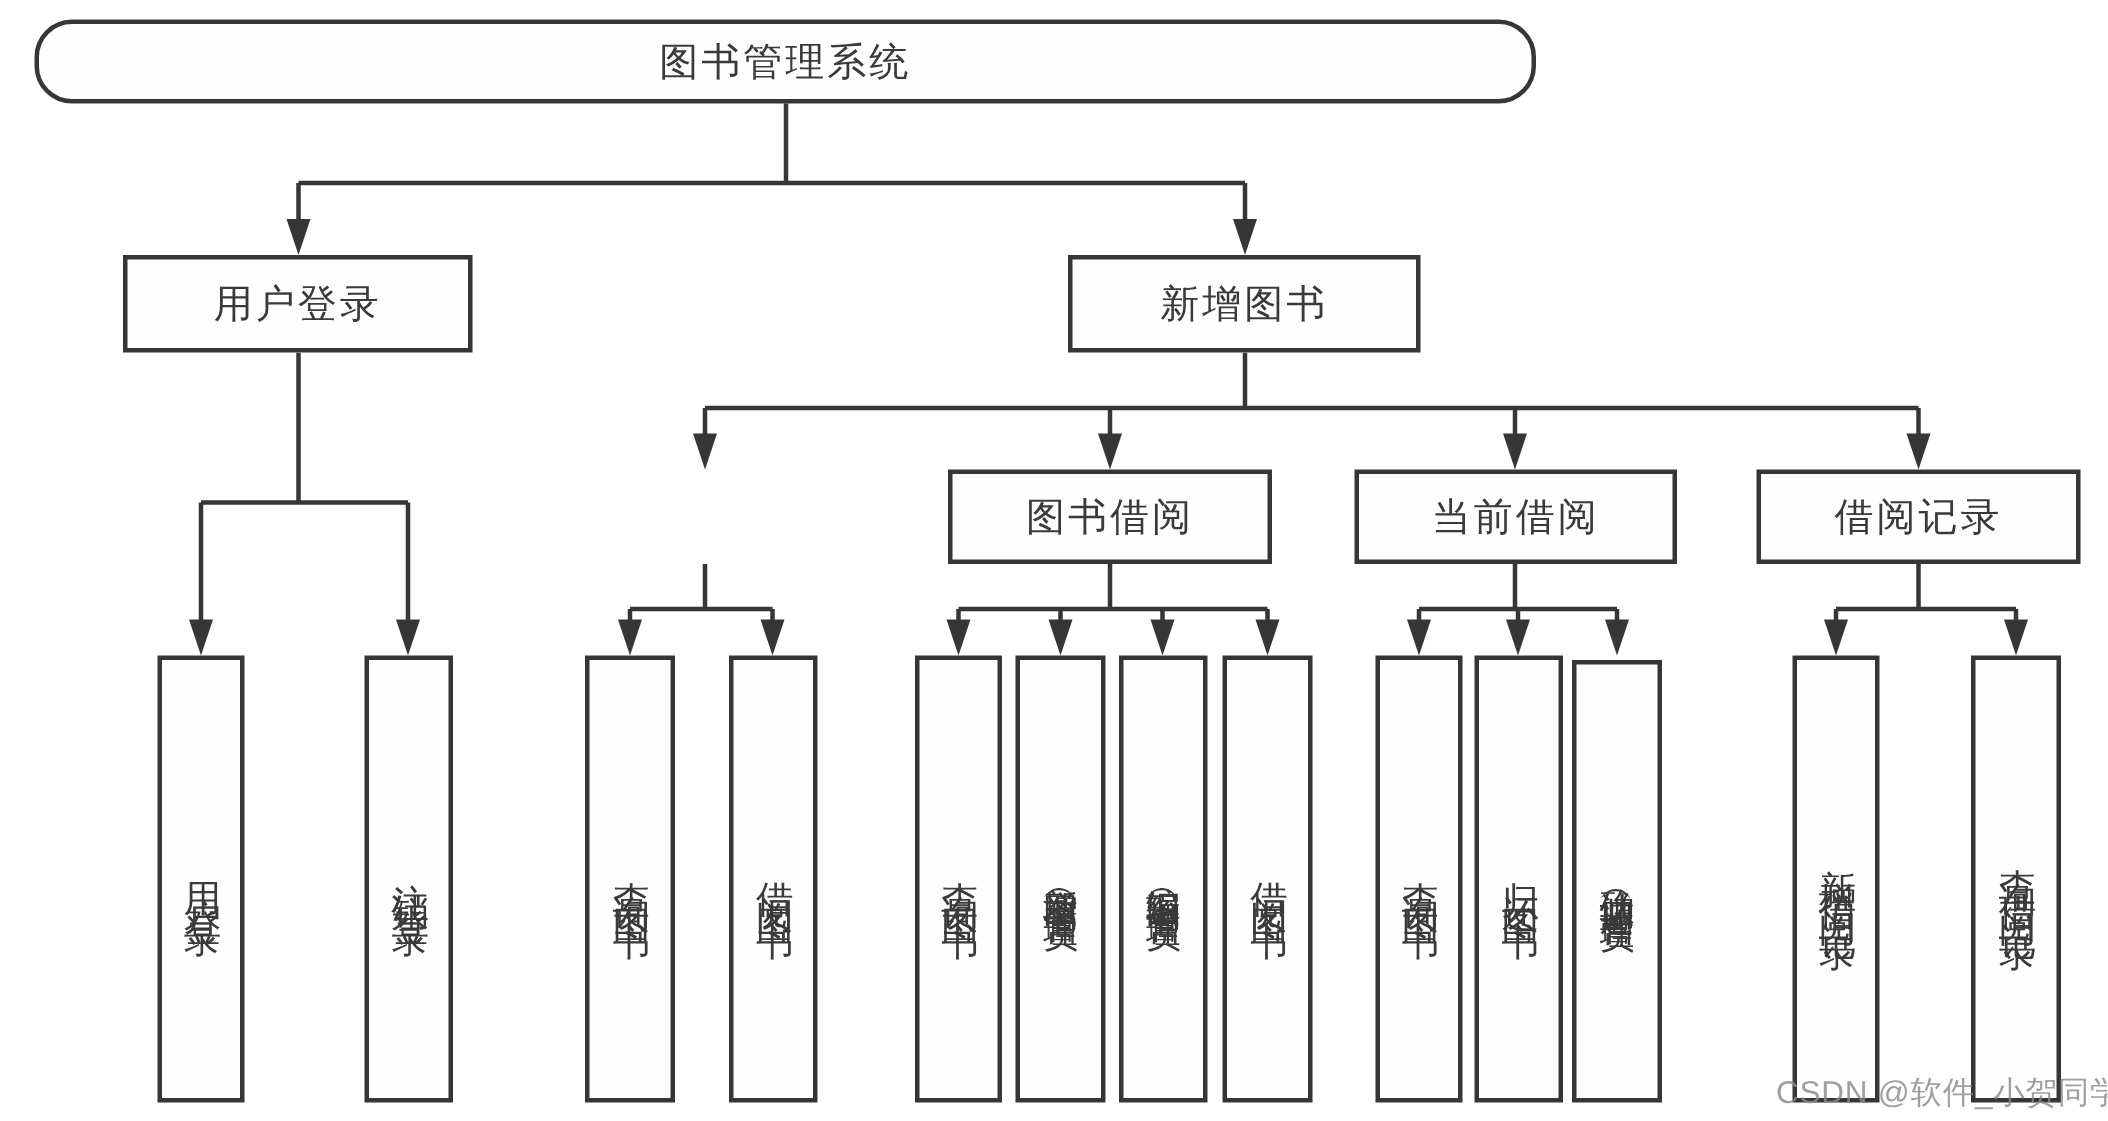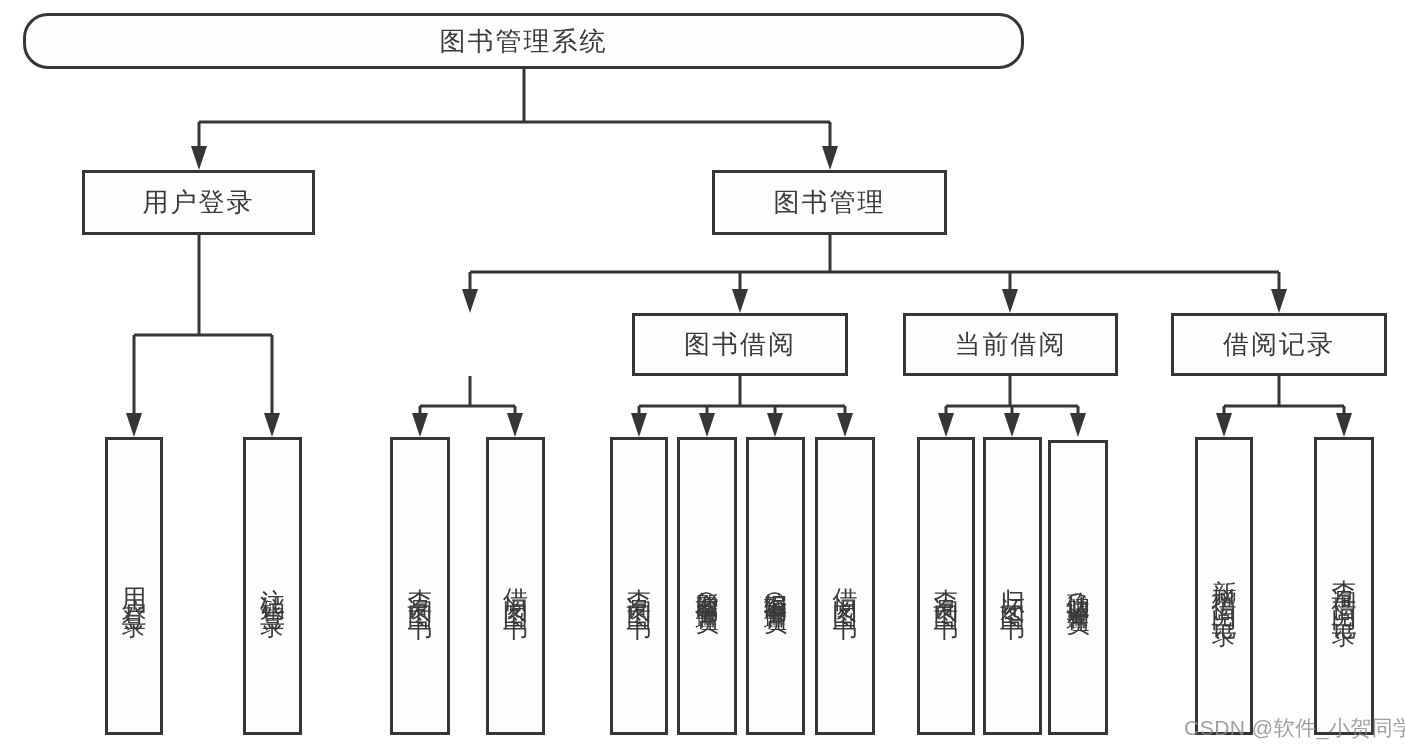--- a/index.html
+++ b/index.html
@@ -128,21 +128,21 @@
       <polygon class="arrowhead" points="1004,413 1020,413 1012,437"></polygon>
       <polygon class="arrowhead" points="1070,413 1086,413 1078,437"></polygon>
       <polygon class="arrowhead" points="1216,413 1232,413 1224,437"></polygon>
       <polygon class="arrowhead" points="1336,413 1352,413 1344,437"></polygon>
     </g>
   </svg>
 
   <div class="node h" style="left:23px; top:13px; width:1001px; height:56px;border-radius:25px;">图书管理系统</div>
 
   <div class="node h" style="left:82px; top:170px; width:233px; height:65px;">用户登录</div>
-  <div class="node h" style="left:712px; top:170px; width:235px; height:65px;">图书管理</div>
+  <div class="node h" style="left:712px; top:170px; width:235px; height:65px;">新增图书</div>
 
   <div class="node h" style="left:903px; top:313px; width:215px; height:63px;">当前借阅</div>
   <div class="node h" style="left:632px; top:313px; width:216px; height:63px;">图书借阅</div>
   <div class="node h" style="left:1171px; top:313px; width:216px; height:63px;">借阅记录</div>
 
   <div class="node v" style="left:105px; top:437px; width:58px; height:298px;">用户登录</div>
   <div class="node v" style="left:243px; top:437px; width:59px; height:298px;">注销登录</div>
 
   <div class="node v" style="left:390px; top:437px; width:60px; height:298px;">查询图书</div>
   <div class="node v" style="left:486px; top:437px; width:59px; height:298px;">借阅图书</div>

